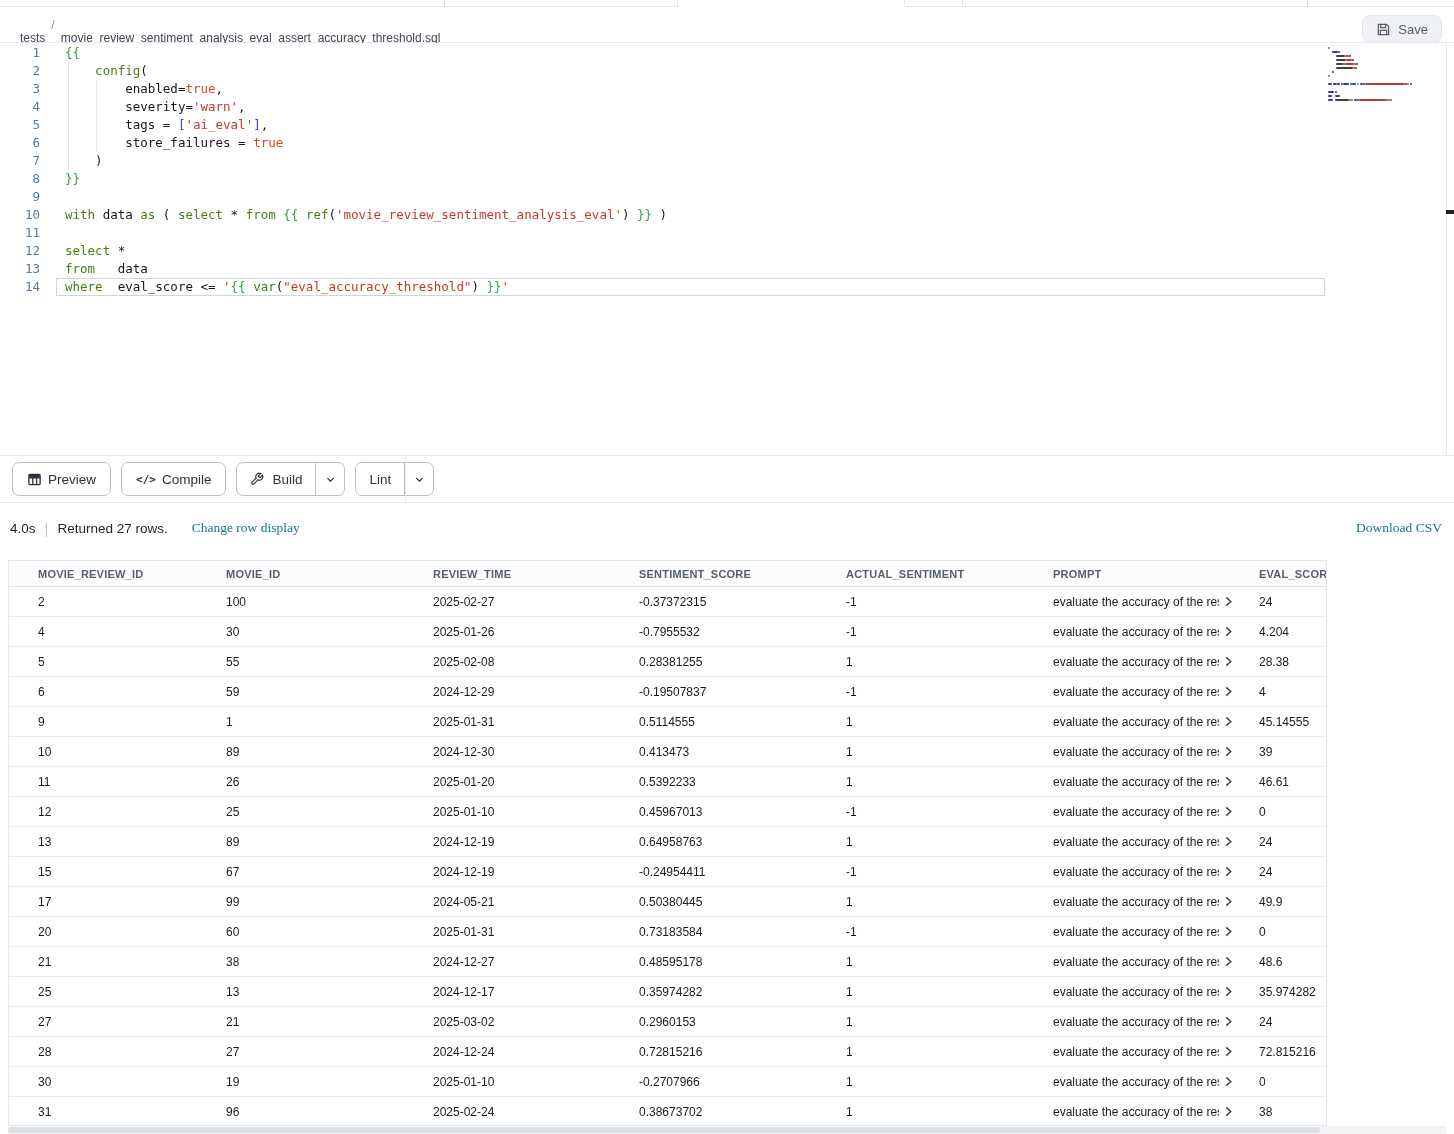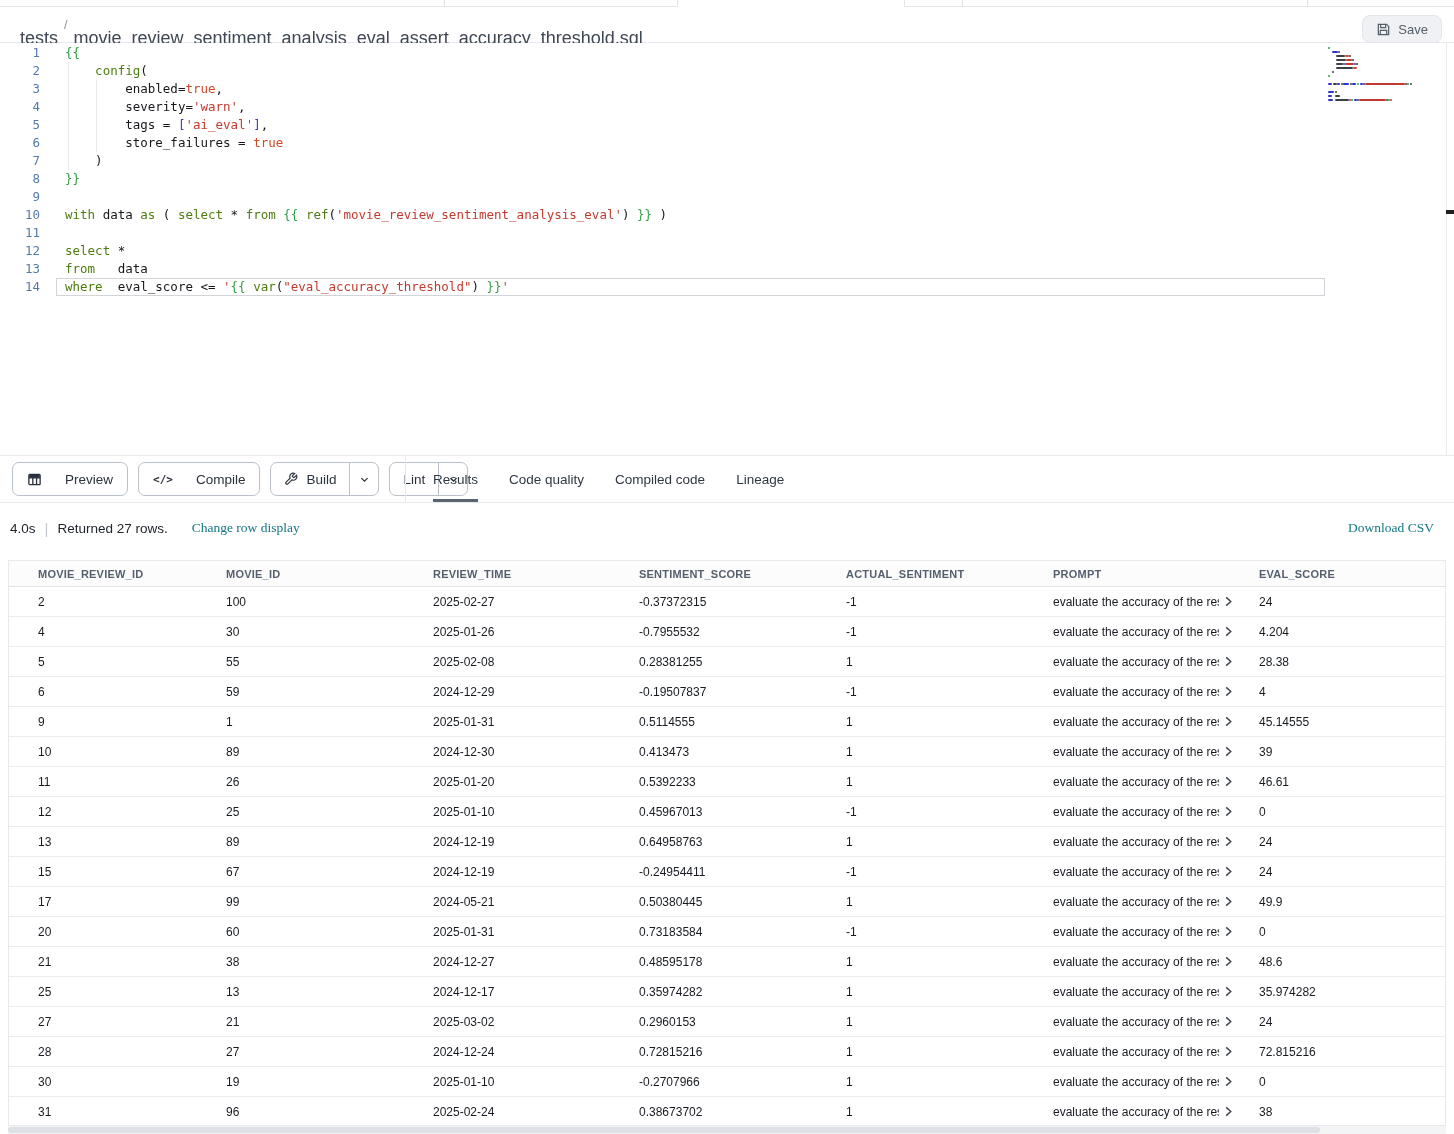--- a/index.html
+++ b/index.html
@@ -9,21 +9,21 @@
 
   
   .tabstrip { position:absolute; left:0; top:0; width:100%; height:7px; border-bottom:1px solid #e4e6e9; background:#fff; }
   .tabstrip .tick { position:absolute; top:0; width:1px; height:7px; background:#dcdfe3; }
   .tabstrip .active-tab { position:absolute; left:677px; top:0; width:228px; height:8px; background:#fff;
                           border-left:1px solid #e4e6e9; border-right:1px solid #e4e6e9; }
 
   
   .crumbbar { position:absolute; left:0; top:7px; width:100%; height:36px; background:#fff;
               border-bottom:1px solid #e7e9ec; display:flex; align-items:center; padding-left:20px; }
-  .crumbbar .crumb { font-size:18px; color:#3f4754;margin-top:27px; }
+  .crumbbar .crumb { font-size:12px; color:#3f4754;margin-top:27px; }
   .crumbbar .sep { color:#8a919c; margin:0 6px; font-size:12.5px; }
   .save-btn { position:absolute; right:12px; top:8px; height:28px; padding:0 13px; display:flex; align-items:center; gap:7px;
               background:#f0f1f4; border:1px solid #e3e5e9; border-radius:8px; font-size:13px; color:#555e69; cursor:pointer; }
 
   
   .editor { position:absolute; left:0; top:43px; width:1454px; height:412px; background:#fff; overflow:hidden;
             font-family:"DejaVu Sans Mono", monospace; font-size:12.5px; }
   .code-line { display:flex; height:18px; line-height:18px; white-space:pre; position:relative; }
   .code-line .ln { width:40px; text-align:right; padding-right:0; color:#5579ab; flex:0 0 40px; user-select:none; }
   .code-line .code-text { padding-left:25px; }
@@ -42,41 +42,41 @@
   .minimap { position:absolute; top:4px; right:14px; width:112px; }
   .mm-line { height:4px; font-size:0; white-space:nowrap; }
   .mm-seg  { display:inline-block; height:2px; vertical-align:top; border-radius:1px; }
   .editor-scroll-divider { position:absolute; left:1446px; top:0; width:1px; height:412px; background:#e8eaed; }
   .editor-scroll-mark { position:absolute; left:1446px; top:167px; width:8px; height:4px; background:#1f1f1f; }
 
   
   .toolrow { position:absolute; left:0; top:455px; width:100%; height:48px; border-top:1px solid #e7e9ec;
              border-bottom:1px solid #e7e9ec; background:#fff; display:flex; align-items:center; padding-left:12px; }
   .toolrow .vsep { position:absolute; left:405px; top:0; height:100%; width:1px; background:#e7e9ec; }
-  .btn { display:flex; align-items:center; gap:23px; height:34px; padding:0 14px; background:#fff;
+  .btn { display:flex; align-items:center; gap:6px; height:34px; padding:0 14px; background:#fff;
          border:1px solid #b9c0c8; border-radius:7px; font-size:13.5px; color:#2a313c; cursor:pointer; margin-right:10px; }
   .splitbtn { display:flex; height:34px; border:1px solid #b9c0c8; border-radius:7px; overflow:hidden; margin-right:10px; background:#fff; }
   .splitbtn .main { display:flex; align-items:center; gap:8px; padding:0 13px; font-size:13.5px; color:#2a313c; cursor:pointer; }
   .splitbtn .arrow { display:flex; align-items:center; justify-content:center; width:29px; border-left:1px solid #b9c0c8; cursor:pointer; }
   .code-glyph { font-family:"DejaVu Sans Mono", monospace; font-size:11px; font-weight:bold; color:#2a313c; }
   .tabs { position:absolute; left:406px; top:0; height:100%; display:flex; align-items:stretch; padding-left:27px; }
   .tab { display:flex; align-items:center; margin-right:31px; font-size:13.5px; color:#2e3742; cursor:pointer;
          border-bottom:3px solid transparent; padding-top:3px; }
   .tab.active { border-bottom-color:#5b6470; }
 
   
   .statusrow { position:absolute; left:0; top:503px; width:100%; height:50px; display:flex; align-items:center;
-               padding:0 20px 0 10px; font-size:13.5px; color:#21262e; }
+               padding:0 12px 0 10px; font-size:13.5px; color:#21262e; }
   .statusrow .pipe { color:#c3c8cf; margin:0 9px; font-size:15px; }
   .link { color:#147686; cursor:pointer;font-family:Liberation Serif, serif; }
   .statusrow .change { margin-left:24px; }
   .statusrow .dl { margin-left:auto; }
 
   
-  .rtable { position:absolute; left:8px; top:560px; width:1438px; height:566px;
+  .rtable { position:absolute; left:8px; top:560px; width:1319px; height:566px;
             border:1px solid #e7e9ec; background:#fff; overflow:hidden; }
   .tgrid-row { display:grid; grid-template-columns:188px 207px 206px 207px 207px 206px 1fr; padding-left:29px; }
   .thead { height:26px; align-items:center; background:#fcfcfd; border-bottom:1px solid #dfe2e6; }
   .thead .th { font-size:11px; font-weight:bold; color:#565f6d; letter-spacing:.02em; overflow:hidden; white-space:nowrap; }
   .trow { height:30px; align-items:center; border-bottom:1px solid #eaecef; }
   .trow .td { font-size:12px; color:#171b21; white-space:nowrap; overflow:hidden; }
   .prompt-cell { display:flex; align-items:center; gap:5px; padding-right:26px; }
   .prompt-cell .ptxt { overflow:hidden; white-space:nowrap; font-size:12px; color:#171b21; }
   .prompt-cell .chev { flex:0 0 auto; display:flex; align-items:center; cursor:pointer; }
 
@@ -191,26 +191,20 @@
       </div>
       <div class="arrow">
         <span style="display:flex">
           <svg width="11" height="11" viewBox="0 0 16 16" fill="none" stroke="#2a313c" stroke-width="1.8">
               <path d="M3.5 6l4.5 4.5L12.5 6"></path>
             </svg>
         </span>
       </div>
     </div>
     <div class="vsep"></div>
-    <div class="tabs">
-      <div class="tab active">Results</div>
-      <div class="tab">Code quality</div>
-      <div class="tab">Compiled code</div>
-      <div class="tab">Lineage</div>
-    </div>
   </div>
 
   <div class="statusrow">
     <span>4.0s</span>
     <span class="pipe">|</span>
     <span>Returned 27 rows.</span>
     <span class="link change">Change row display</span>
     <span class="link dl">Download CSV</span>
   </div>
 

